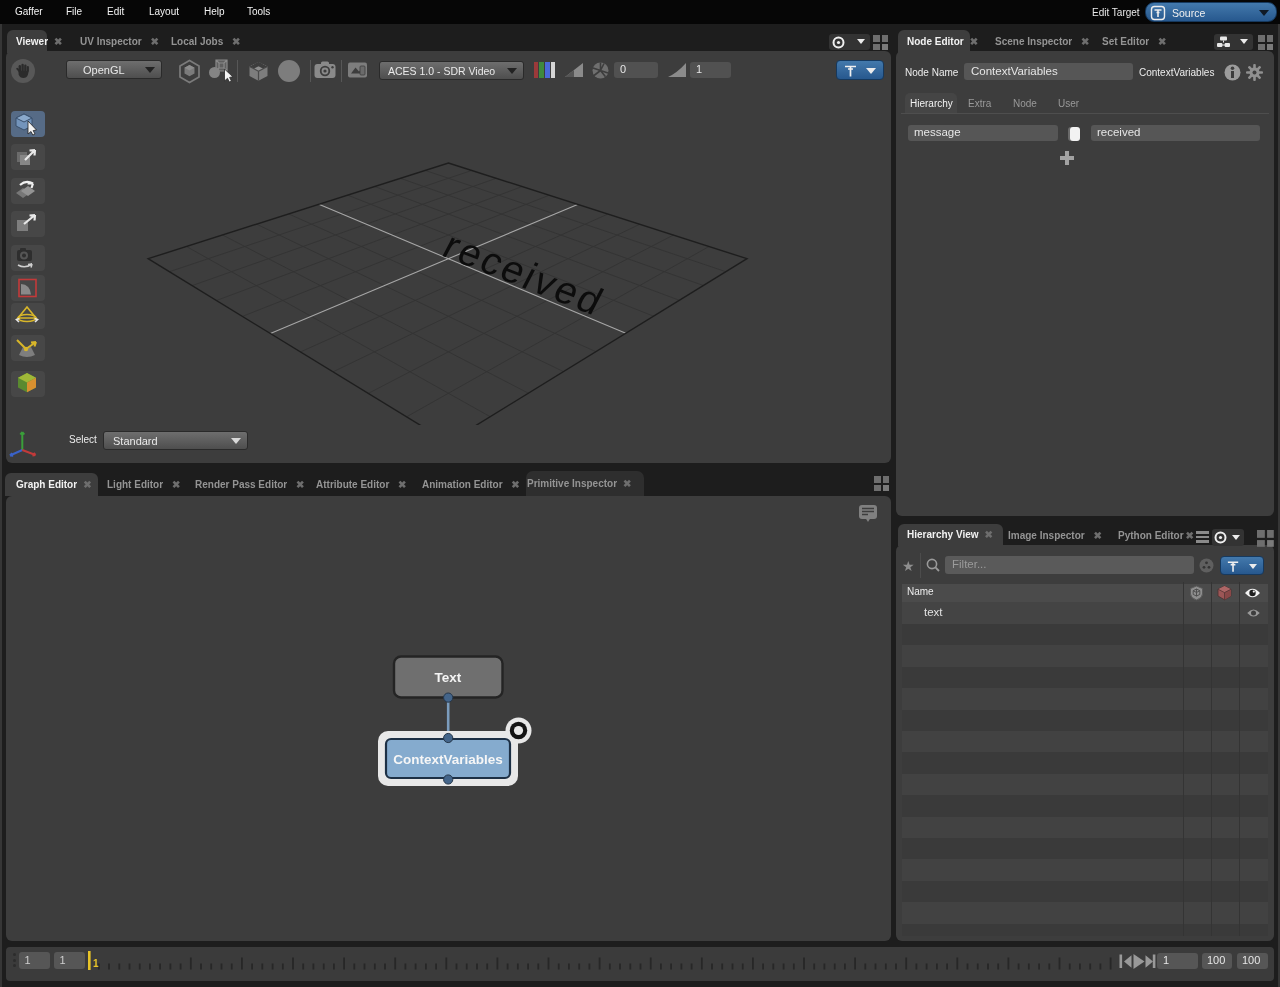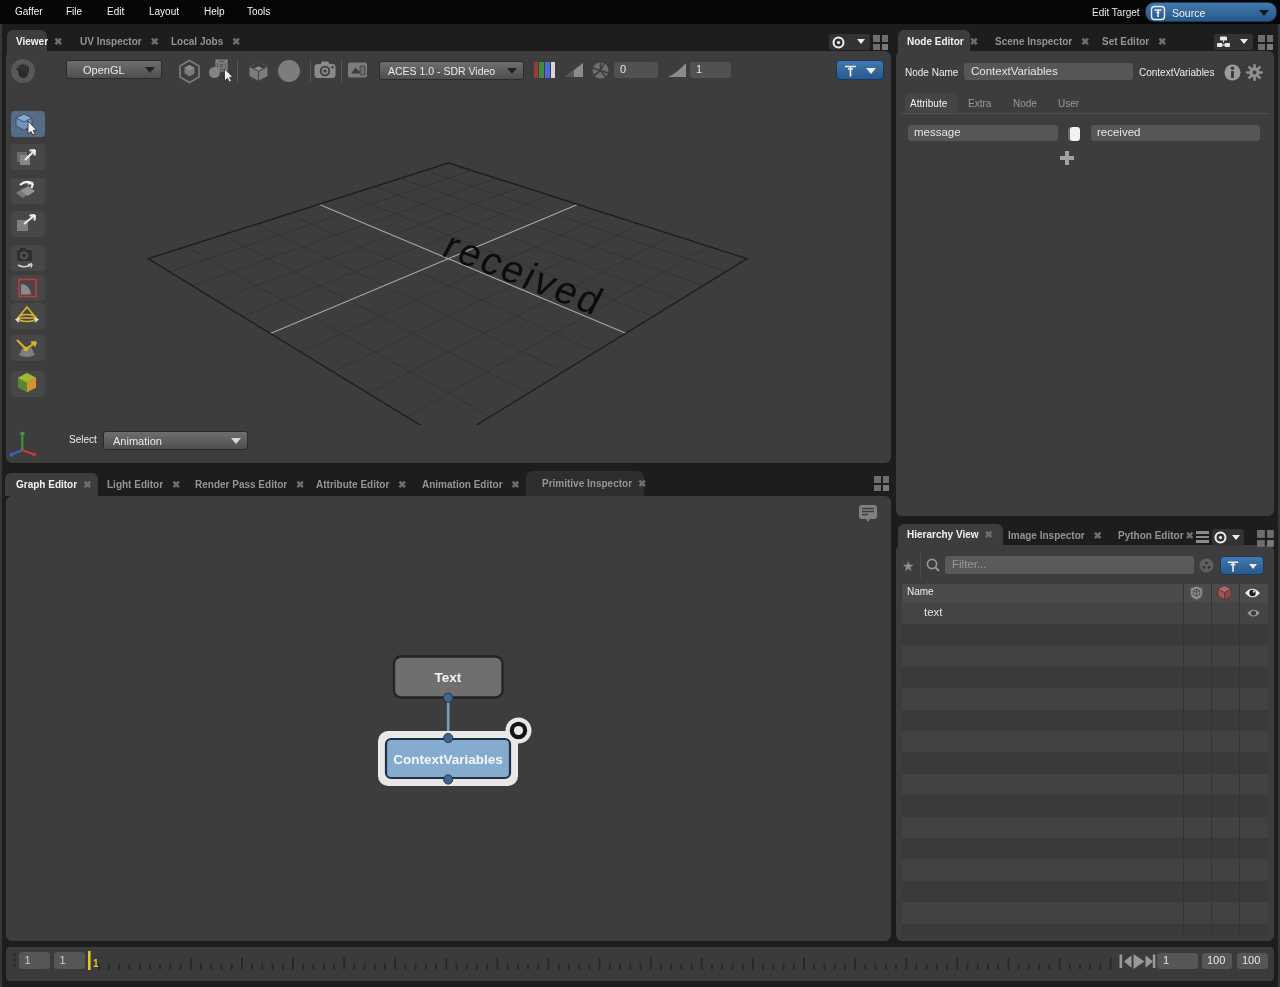--- a/index.html
+++ b/index.html
@@ -211,30 +211,30 @@
   </div>
 </div>
 
 <div id="vbottom">
   <svg class="abs" style="left:4px;top:425px" width="40" height="36" viewBox="0 0 40 36">
     <path d="M18.3 25 L18.3 7 M18.3 7 L16.3 9.5 M18.3 7 L20.3 9.5" stroke="#3a9e3a" stroke-width="2" fill="none"></path>
     <path d="M18.3 25 L6 30.5 M6 30.5 L9.2 30.7 M6 30.5 L8.2 28.2" stroke="#3a62c8" stroke-width="2" fill="none"></path>
     <path d="M18.3 25 L31.5 30 M31.5 30 L28.4 30.4 M31.5 30 L29.6 27.8" stroke="#c23a3a" stroke-width="2" fill="none"></path>
   </svg>
   <div class="lbl" style="left:69px;top:434px">Select</div>
-  <div class="dd" style="left:103px;top:431px;width:145px;height:19px"><span style="margin-left:9px;line-height:18px">Animation</span><span class="arr" style="border-top-color:#d9d9d9"></span></div>
+  <div class="dd" style="left:103px;top:431px;width:145px;height:19px"><span style="margin-left:9px;line-height:18px">Standard</span><span class="arr" style="border-top-color:#d9d9d9"></span></div>
 </div>
 
 <div class="panel" style="left:6px;top:496px;width:885px;height:445px"></div>
 <div class="tab active" style="left:5px;top:473px;width:93px;height:23px"><span style="margin-left:11px;line-height:23px;display:inline-block">Graph Editor</span><span class="x">✖</span></div>
 <div class="tab" style="left:107px;top:479px">Light Editor <span class="x">✖</span></div>
 <div class="tab" style="left:195px;top:479px">Render Pass Editor <span class="x">✖</span></div>
 <div class="tab" style="left:316px;top:479px">Attribute Editor <span class="x">✖</span></div>
 <div class="tab" style="left:422px;top:479px">Animation Editor <span class="x">✖</span></div>
-<div class="tab" style="left:526px;top:471px;width:118px;height:25px;background:#2e2e2e;border-radius:7px 7px 0 0"><span style="margin-left:16px;line-height:25px;display:inline-block">Primitive Inspector</span><span class="x">✖</span></div>
+<div class="tab" style="left:526px;top:471px;width:118px;height:25px;background:#2e2e2e;border-radius:7px 7px 0 0"><span style="margin-left:1px;line-height:25px;display:inline-block">Primitive Inspector</span><span class="x">✖</span></div>
 <div class="grid4" style="left:874px;top:476px">
     <i></i>
     <i></i>
     <i></i>
     <i></i>
   </div>
 <div id="graph">
   <svg class="abs" style="left:858px;top:504px" width="20" height="19" viewBox="0 0 20 19">
     <rect x="1" y="1" width="18" height="14" rx="3" fill="#808080"></rect>
     <path d="M4 4.5 H16 M4 7.5 H16 M4 10.5 H10" stroke="#3d3d3d" stroke-width="1.5"></path>
@@ -292,21 +292,21 @@
     <rect x="1" y="8.2" width="5" height="2.6" rx="1"></rect>
         <rect x="13" y="8.2" width="5" height="2.6" rx="1"></rect>
     <rect x="8.2" y="1" width="2.6" height="5" rx="1" transform="rotate(45 9.5 9.5)"></rect>
         <rect x="8.2" y="13" width="2.6" height="5" rx="1" transform="rotate(45 9.5 9.5)"></rect>
     <rect x="1" y="8.2" width="5" height="2.6" rx="1" transform="rotate(45 9.5 9.5)"></rect>
         <rect x="13" y="8.2" width="5" height="2.6" rx="1" transform="rotate(45 9.5 9.5)"></rect>
       </g>
     <circle cx="9.5" cy="9.5" r="2" fill="#3d3d3d"></circle>
   </svg>
   <div class="abs" style="left:905px;top:93px;width:52px;height:20px;background:#454545;border-radius:5px 5px 0 0"></div>
-  <div class="lbl bold" style="left:910px;top:98px;color:#f2f2f2">Attribute</div>
+  <div class="lbl bold" style="left:910px;top:98px;color:#f2f2f2">Hierarchy</div>
   <div class="lbl bold" style="left:968px;top:98px;color:#999">Extra</div>
   <div class="lbl bold" style="left:1013px;top:98px;color:#999">Node</div>
   <div class="lbl bold" style="left:1058px;top:98px;color:#999">User</div>
   <div class="abs" style="left:901px;top:112.5px;width:368px;height:1px;background:#4e4e4e"></div>
   <div class="fld" style="left:908px;top:125px;width:150px;height:16px"><span style="margin-left:6px;line-height:15px">message</span></div>
   <div class="abs" style="left:1070px;top:127px;width:10px;height:14px;background:#f2f2f2;border-radius:3px;box-shadow:-2px 0 0 #6a6a6a"></div>
   <div class="fld" style="left:1091px;top:125px;width:169px;height:16px"><span style="margin-left:6px;line-height:15px">received</span></div>
   <div class="abs" style="left:1060px;top:151px;width:14px;height:14px">
     <div class="abs" style="left:5px;top:0;width:4px;height:14px;background:#a2a2a2"></div>
     <div class="abs" style="left:0;top:5px;width:14px;height:4px;background:#a2a2a2"></div>

